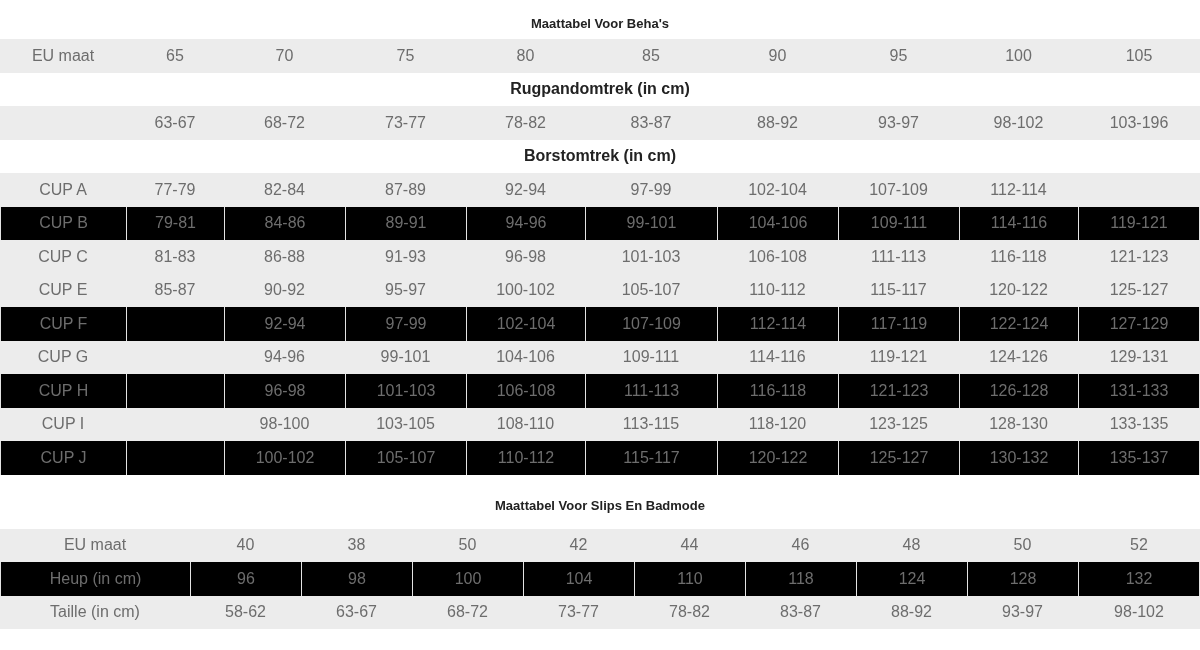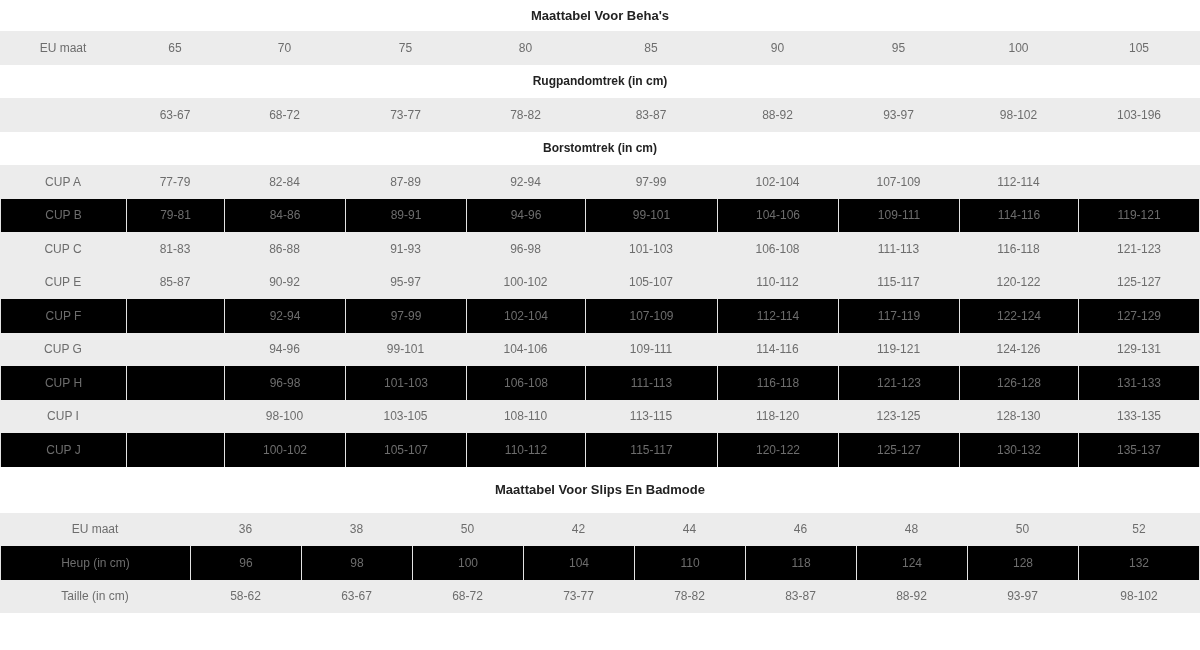--- a/index.html
+++ b/index.html
@@ -12,29 +12,30 @@
     width: 1200px;
     background: #ffffff;
   }
   .table-title {
     display: flex;
     align-items: center;
     justify-content: center;
     font-size: 13px;
     font-weight: 700;
     color: #222222;
+    margin-top: 8px;
   }
   .title-bra { height: 31px; }
   .title-brief { height: 46px; }
   table {
     width: 1200px;
     table-layout: fixed;
     border-collapse: separate;
     border-spacing: 0;
-    font-size: 12px;
+    font-size: 16px;
     color: #6d6d6d;
   }
   td {
     box-sizing: border-box;
     height: 33.5px;
     padding: 0 4px;
     text-align: center;
     vertical-align: middle;
     overflow: hidden;
     white-space: nowrap;
@@ -222,21 +223,21 @@
         <col style="width:111px">
         <col style="width:111px">
       <col style="width:111px">
         <col style="width:111px">
         <col style="width:111px">
       <col style="width:122px">
     </colgroup>
     <tbody>
         <tr class="row-stripe">
           <td>EU maat</td>
-          <td>36</td>
+          <td>40</td>
           <td>38</td>
           <td>50</td>
           <td>42</td>
           <td>44</td>
           <td>46</td>
           <td>48</td>
           <td>50</td>
           <td>52</td>
         </tr>
         <tr class="row-white">

